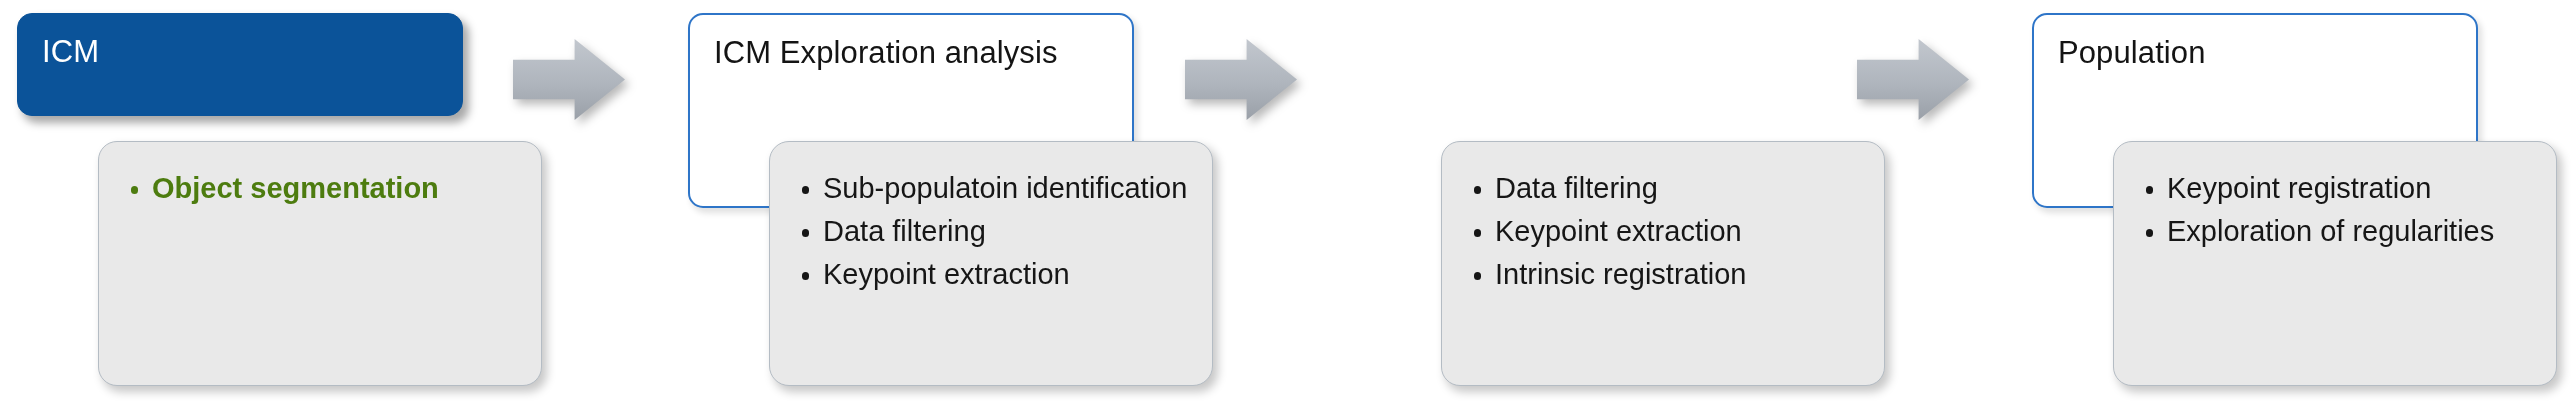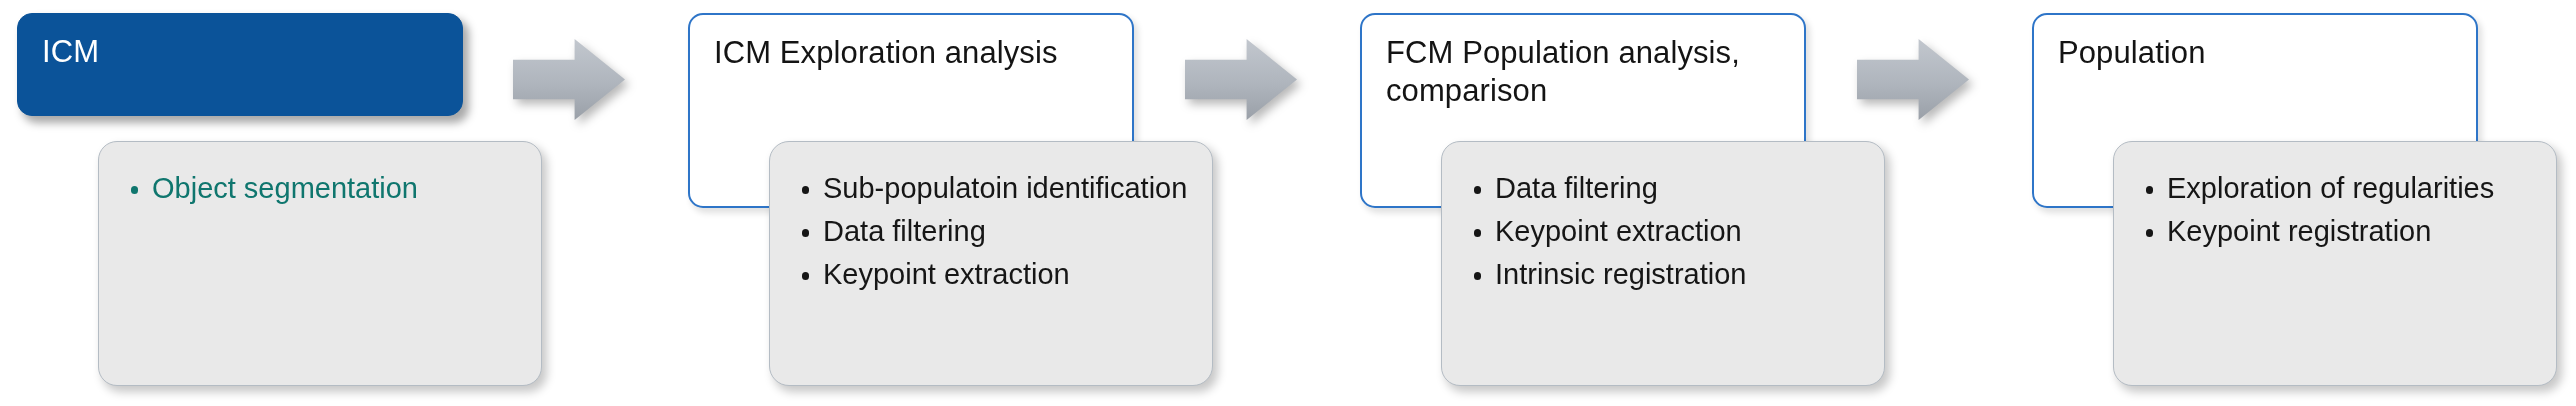--- a/index.html
+++ b/index.html
@@ -78,22 +78,22 @@
     content: "";
     position: absolute;
     left: 3.7px;
     top: 16px;
     width: 7.5px;
     height: 7.5px;
     border-radius: 50%;
     background: currentColor;
   }
   .bullets li.accent {
-    color: #0f766e;
-    font-weight: normal;
+    color: #4d7c0f;
+    font-weight: bold;
   }
 
   
   .arrow {
     position: absolute;
     top: 39px;
     width: 112px;
     height: 81px;
     filter: drop-shadow(4.7px 5.6px 4.7px rgba(0,0,0,0.28));
   }
@@ -148,23 +148,20 @@
           <stop offset="0%" stop-color="#C2C7CE"></stop>
           <stop offset="55%" stop-color="#AFB5BD"></stop>
           <stop offset="100%" stop-color="#9AA0A8"></stop>
         </linearGradient>
       </defs>
       <polygon points="0,22 66,22 66,0 120,43 66,86 66,64 0,64" fill="url(#agrad2)"></polygon>
     </svg>
   </div>
 
   <div class="stage" style="left:1360px; width:543px;">
-    <div class="header-box outlined" style="left:0px; top:13px; width:446px; height:195px;">
-      <div class="header-title">FCM Population analysis, comparison</div>
-    </div>
     <div class="body-card" style="left:81px; top:141px; width:444px; height:245px;">
       <ul class="bullets">
         <li>Data filtering</li>
         <li>Keypoint extraction</li>
         <li>Intrinsic registration</li>
       </ul>
     </div>
   </div>
 
   <div class="arrow" style="left:1857px;">
@@ -179,20 +176,20 @@
       <polygon points="0,22 66,22 66,0 120,43 66,86 66,64 0,64" fill="url(#agrad3)"></polygon>
     </svg>
   </div>
 
   <div class="stage" style="left:2032px; width:543px;">
     <div class="header-box outlined" style="left:0px; top:13px; width:446px; height:195px;">
       <div class="header-title">Population</div>
     </div>
     <div class="body-card" style="left:81px; top:141px; width:444px; height:245px;">
       <ul class="bullets">
+        <li>Keypoint registration</li>
         <li>Exploration of regularities</li>
-        <li>Keypoint registration</li>
       </ul>
     </div>
   </div>
 
 </div>
 
 
 </body></html>

